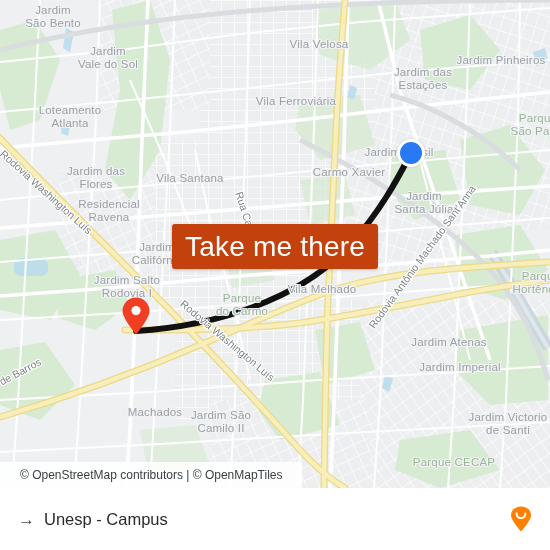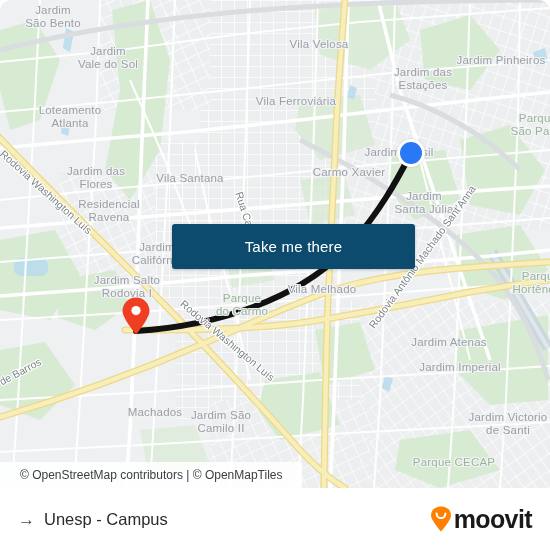--- a/index.html
+++ b/index.html
@@ -12,21 +12,20 @@
     height: 550px;
     font-family: "Liberation Sans", sans-serif;
     overflow: hidden;
   }
   #app {
     position: relative;
     width: 550px;
     height: 550px;
     overflow: hidden;
     background: #fff;
-    border-radius: 12px;
   }
 
   
   #map-area {
     position: absolute;
     left: 0; top: 0;
     width: 550px;
     height: 488px;
     overflow: hidden;
     background: #eef0f1;
@@ -93,27 +92,27 @@
     border: 3px solid #ffffff;
     box-sizing: border-box;
     box-shadow: 0 0 2px rgba(0,0,0,0.18);
   }
 
   
   #cta-button {
     position: absolute;
     left: 172px;
     top: 224px;
-    width: 243px;
+    width: 206px;
     height: 45px;
-    background: #0c4a6e;
+    background: #c2410c;
     border: none;
     border-radius: 3px;
     color: #ffffff;
-    font-size: 15px;
+    font-size: 28px;
     font-family: "Liberation Sans", sans-serif;
     letter-spacing: 0.2px;
     cursor: pointer;
     box-shadow: 0 1px 3px rgba(0,0,0,0.22);
     padding: 0;
   }
 
   
   #attribution {
     position: absolute;
@@ -374,17 +373,16 @@
     <div id="route-summary">
       <span id="route-arrow-icon">→</span>
       <span>Unesp - Campus</span>
     </div>
     <div id="moovit-logo">
       <svg width="22" height="26" viewBox="0 0 22 26">
         <path d="M11 25.5 C11 25.5 21 14.5 21 9.3 C21 4.2 16.6 0.4 11 0.4
                  C5.4 0.4 1 4.2 1 9.3 C1 14.5 11 25.5 11 25.5 Z" fill="#ff8000"></path>
         <path d="M6.6 7.4 C6.6 10.2 8.5 12.1 11 12.1 C13.5 12.1 15.4 10.2 15.4 7.4" fill="none" stroke="#ffffff" stroke-width="2" stroke-linecap="round"></path>
       </svg>
-      <span id="moovit-wordmark">moovit</span>
     </div>
   </div>
 
 </div>
 
 </body></html>

